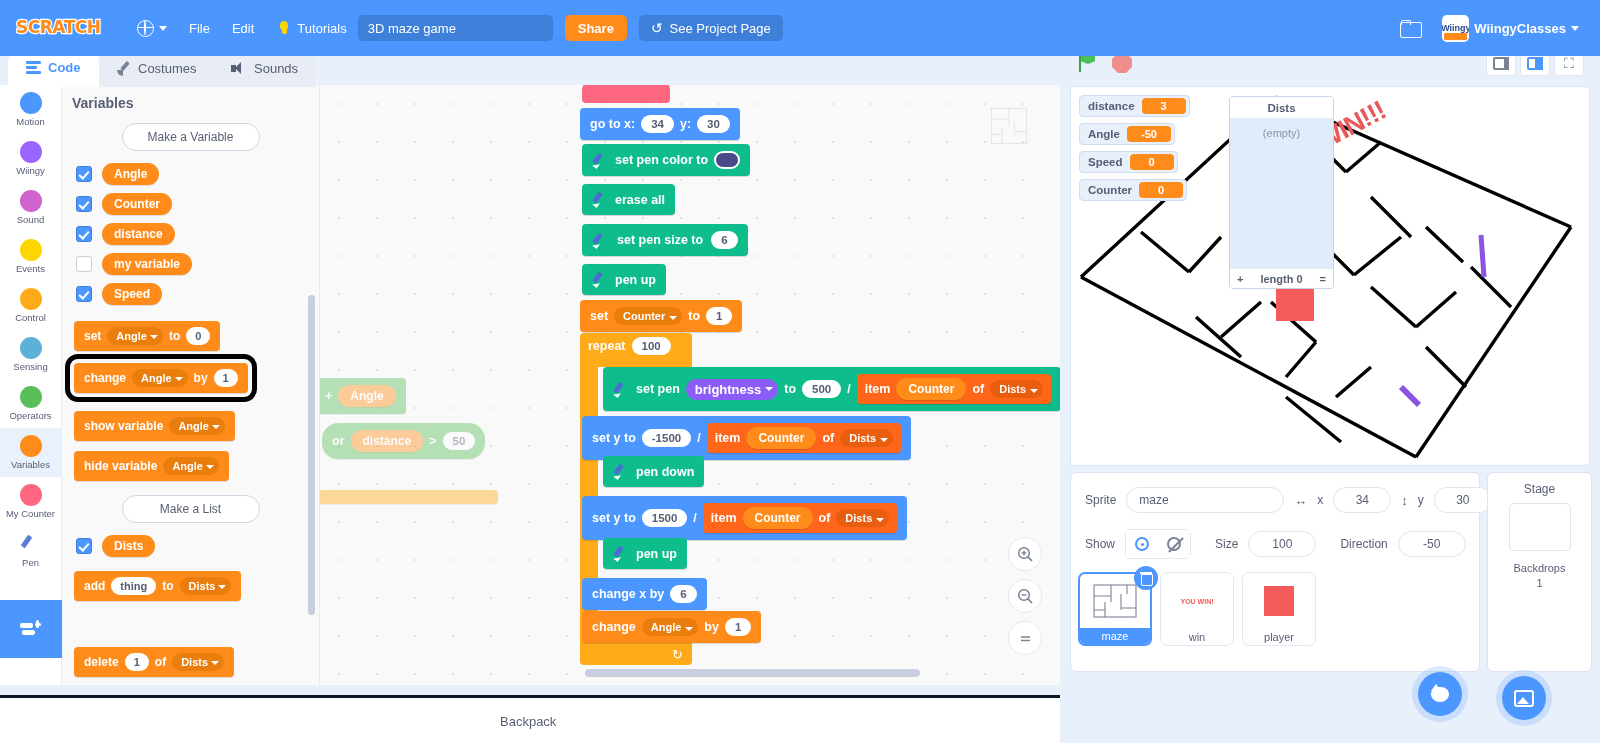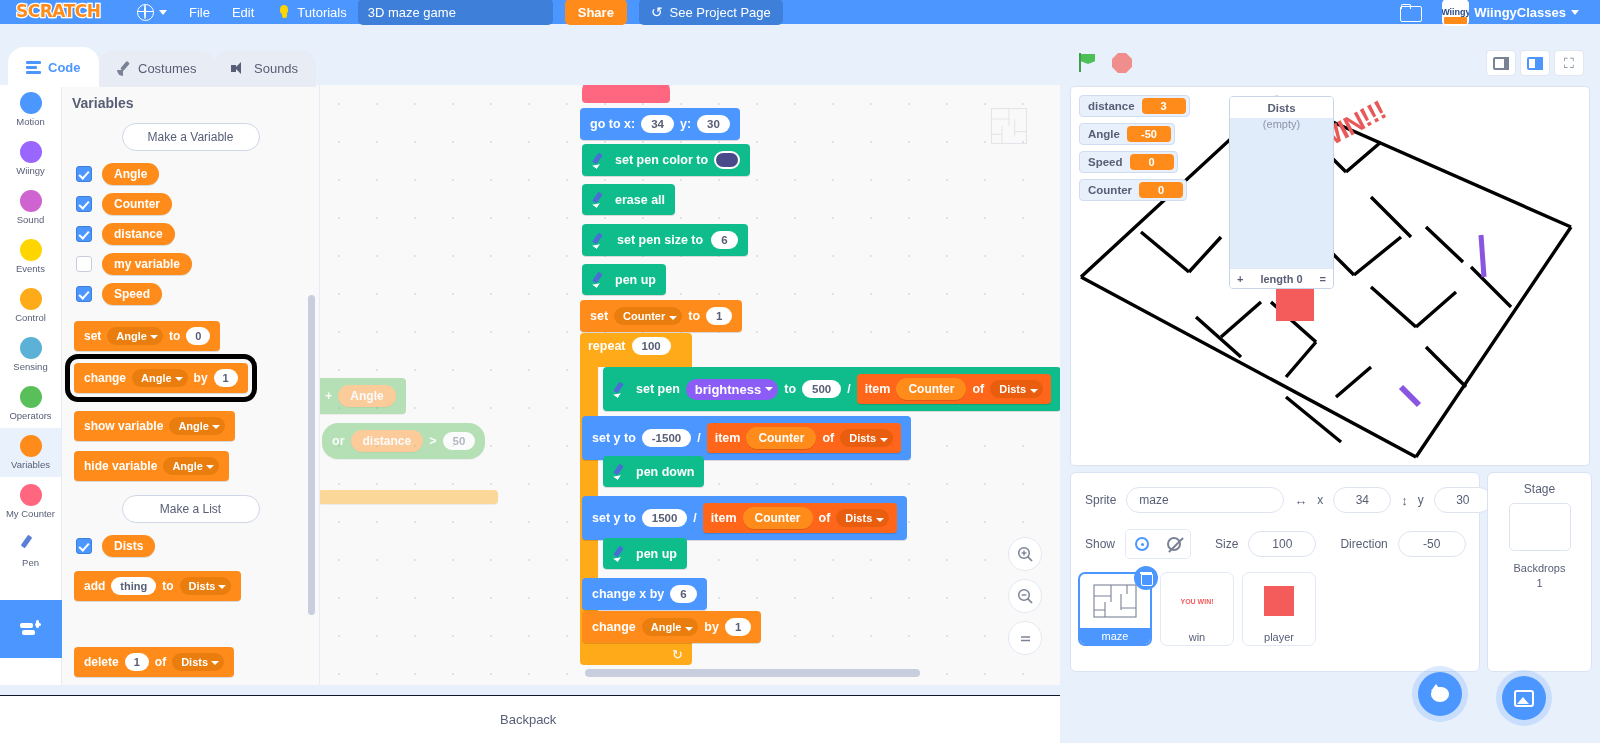--- a/index.html
+++ b/index.html
@@ -6,21 +6,21 @@
   html, body { margin:0; padding:0; }
   body {
     width:1600px; height:743px; overflow:hidden;
     font-family:"Liberation Sans", sans-serif;
     background:#e8f0fc; position:relative;
     -webkit-font-smoothing:antialiased;
   }
 
   
   .menubar{
-    position:absolute; left:0; top:0; width:1600px; height:24px;
+    position:absolute; left:0; top:0; width:1600px; height:56px;
     background:#4c97ff; display:flex; align-items:center; padding:0 10px;
     z-index:40;
   }
   .logo{ width:96px; height:26px; margin:0 14px 0 6px; position:relative; }
   .logo-txt{
     font-family:"DejaVu Sans", sans-serif; font-weight:bold; font-size:17px;
     color:#ff8c1a; letter-spacing:-0.5px; -webkit-text-stroke:2.5px #fff;
     paint-order:stroke fill; position:absolute; left:0; top:2px; white-space:nowrap;
   }
   .mb-item{
@@ -221,21 +221,21 @@
   }
   .mon .val{background:#ff8c1a;color:#fff;border-radius:4px;min-width:44px;height:16px;
     display:flex;align-items:center;justify-content:center;font-size:11px;padding:0 6px;}
   .listmon{
     position:absolute;background:#fff;border:1px solid #c8d4e8;border-radius:4px;
     width:105px; display:flex;flex-direction:column;overflow:hidden;
   }
   .lm-hdr{height:21px;display:flex;align-items:center;justify-content:center;font-size:11.5px;
     color:#575e75;font-weight:bold;background:#fff;}
   .lm-body{flex:1;background:#e0ecfa;display:flex;align-items:flex-start;justify-content:center;
-    padding-top:0;font-size:11px;color:#8d93a8;}
+    padding-top:9px;font-size:11px;color:#8d93a8;}
   .lm-ftr{height:20px;background:#fff;display:flex;align-items:center;justify-content:space-between;
     padding:0 7px;font-size:11px;color:#575e75;font-weight:bold;border-top:1px solid #e2e8f4;}
 
   
   .sprpanel{
     position:absolute;left:1070px;top:472px;width:410px;height:200px;background:#fff;
     border:1px solid #d9e3f2;border-radius:6px;z-index:22;
   }
   .inforow{display:flex;align-items:center;padding:14px 0 0 14px;gap:10px;font-size:12px;color:#575e75;}
   .tinput{border:1px solid #dde4f0;border-radius:14px;height:26px;padding:0 12px;font-size:12px;
@@ -282,21 +282,21 @@
   .cat-ic{width:22px;height:20px;position:relative;}
   .cat-ic::before{content:"";position:absolute;left:2px;top:3px;width:18px;height:15px;background:#fff;border-radius:45% 45% 50% 50%;}
   .cat-ic::after{content:"";position:absolute;left:2px;top:0px;width:0;height:0;
     border-left:5px solid transparent;border-right:5px solid transparent;border-bottom:7px solid #fff;}
   .img-ic{width:20px;height:17px;border:2.2px solid #fff;border-radius:3px;position:relative;}
   .img-ic::after{content:"";position:absolute;left:1px;bottom:1px;width:0;height:0;
     border-left:6px solid transparent;border-right:6px solid transparent;border-bottom:7px solid #fff;}
 
   .backpack{
     position:absolute;left:0;top:695px;width:1060px;height:48px;background:#fff;
-    border-top:1px solid #0f172a;z-index:28;
+    border-top:3px solid #0f172a;z-index:28;
   }
   .bp-t{font-size:13px;color:#575e75;position:absolute;left:500px;top:16px;}
 </style>
 </head>
 <body>
 
 <div class="menubar">
   <div class="logo">
     <span class="logo-txt">SCRATCH</span>
   </div>

